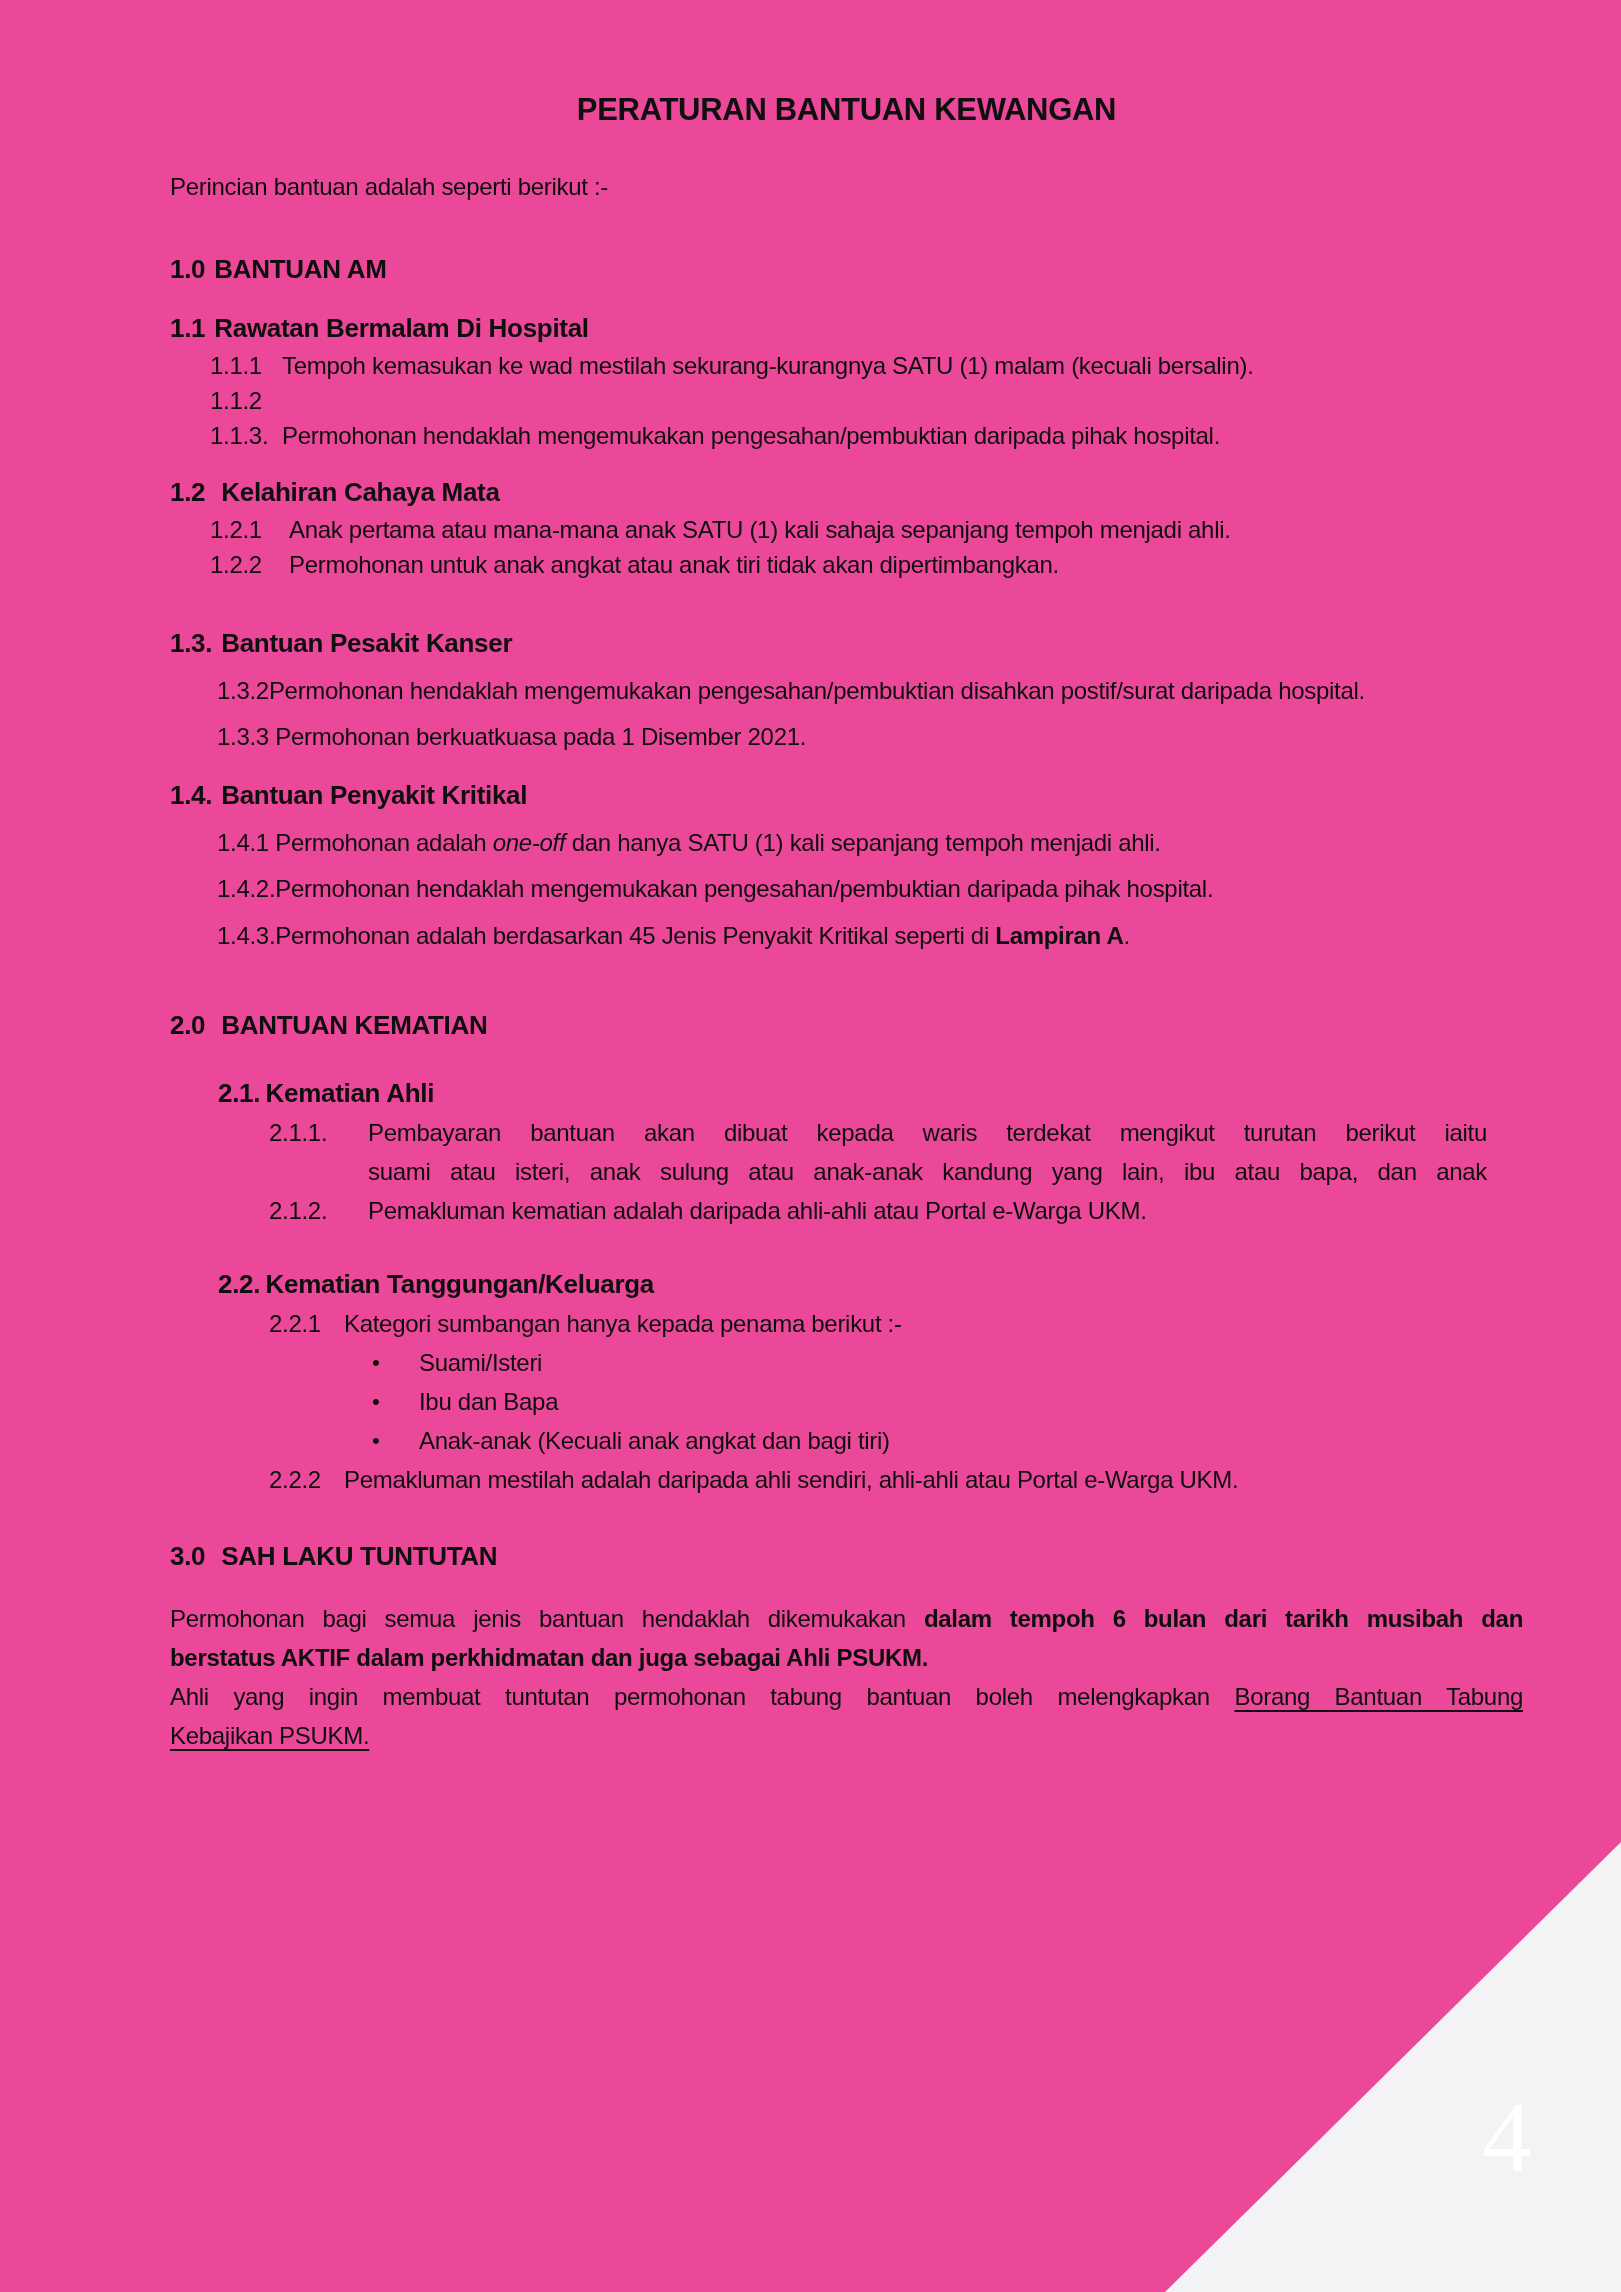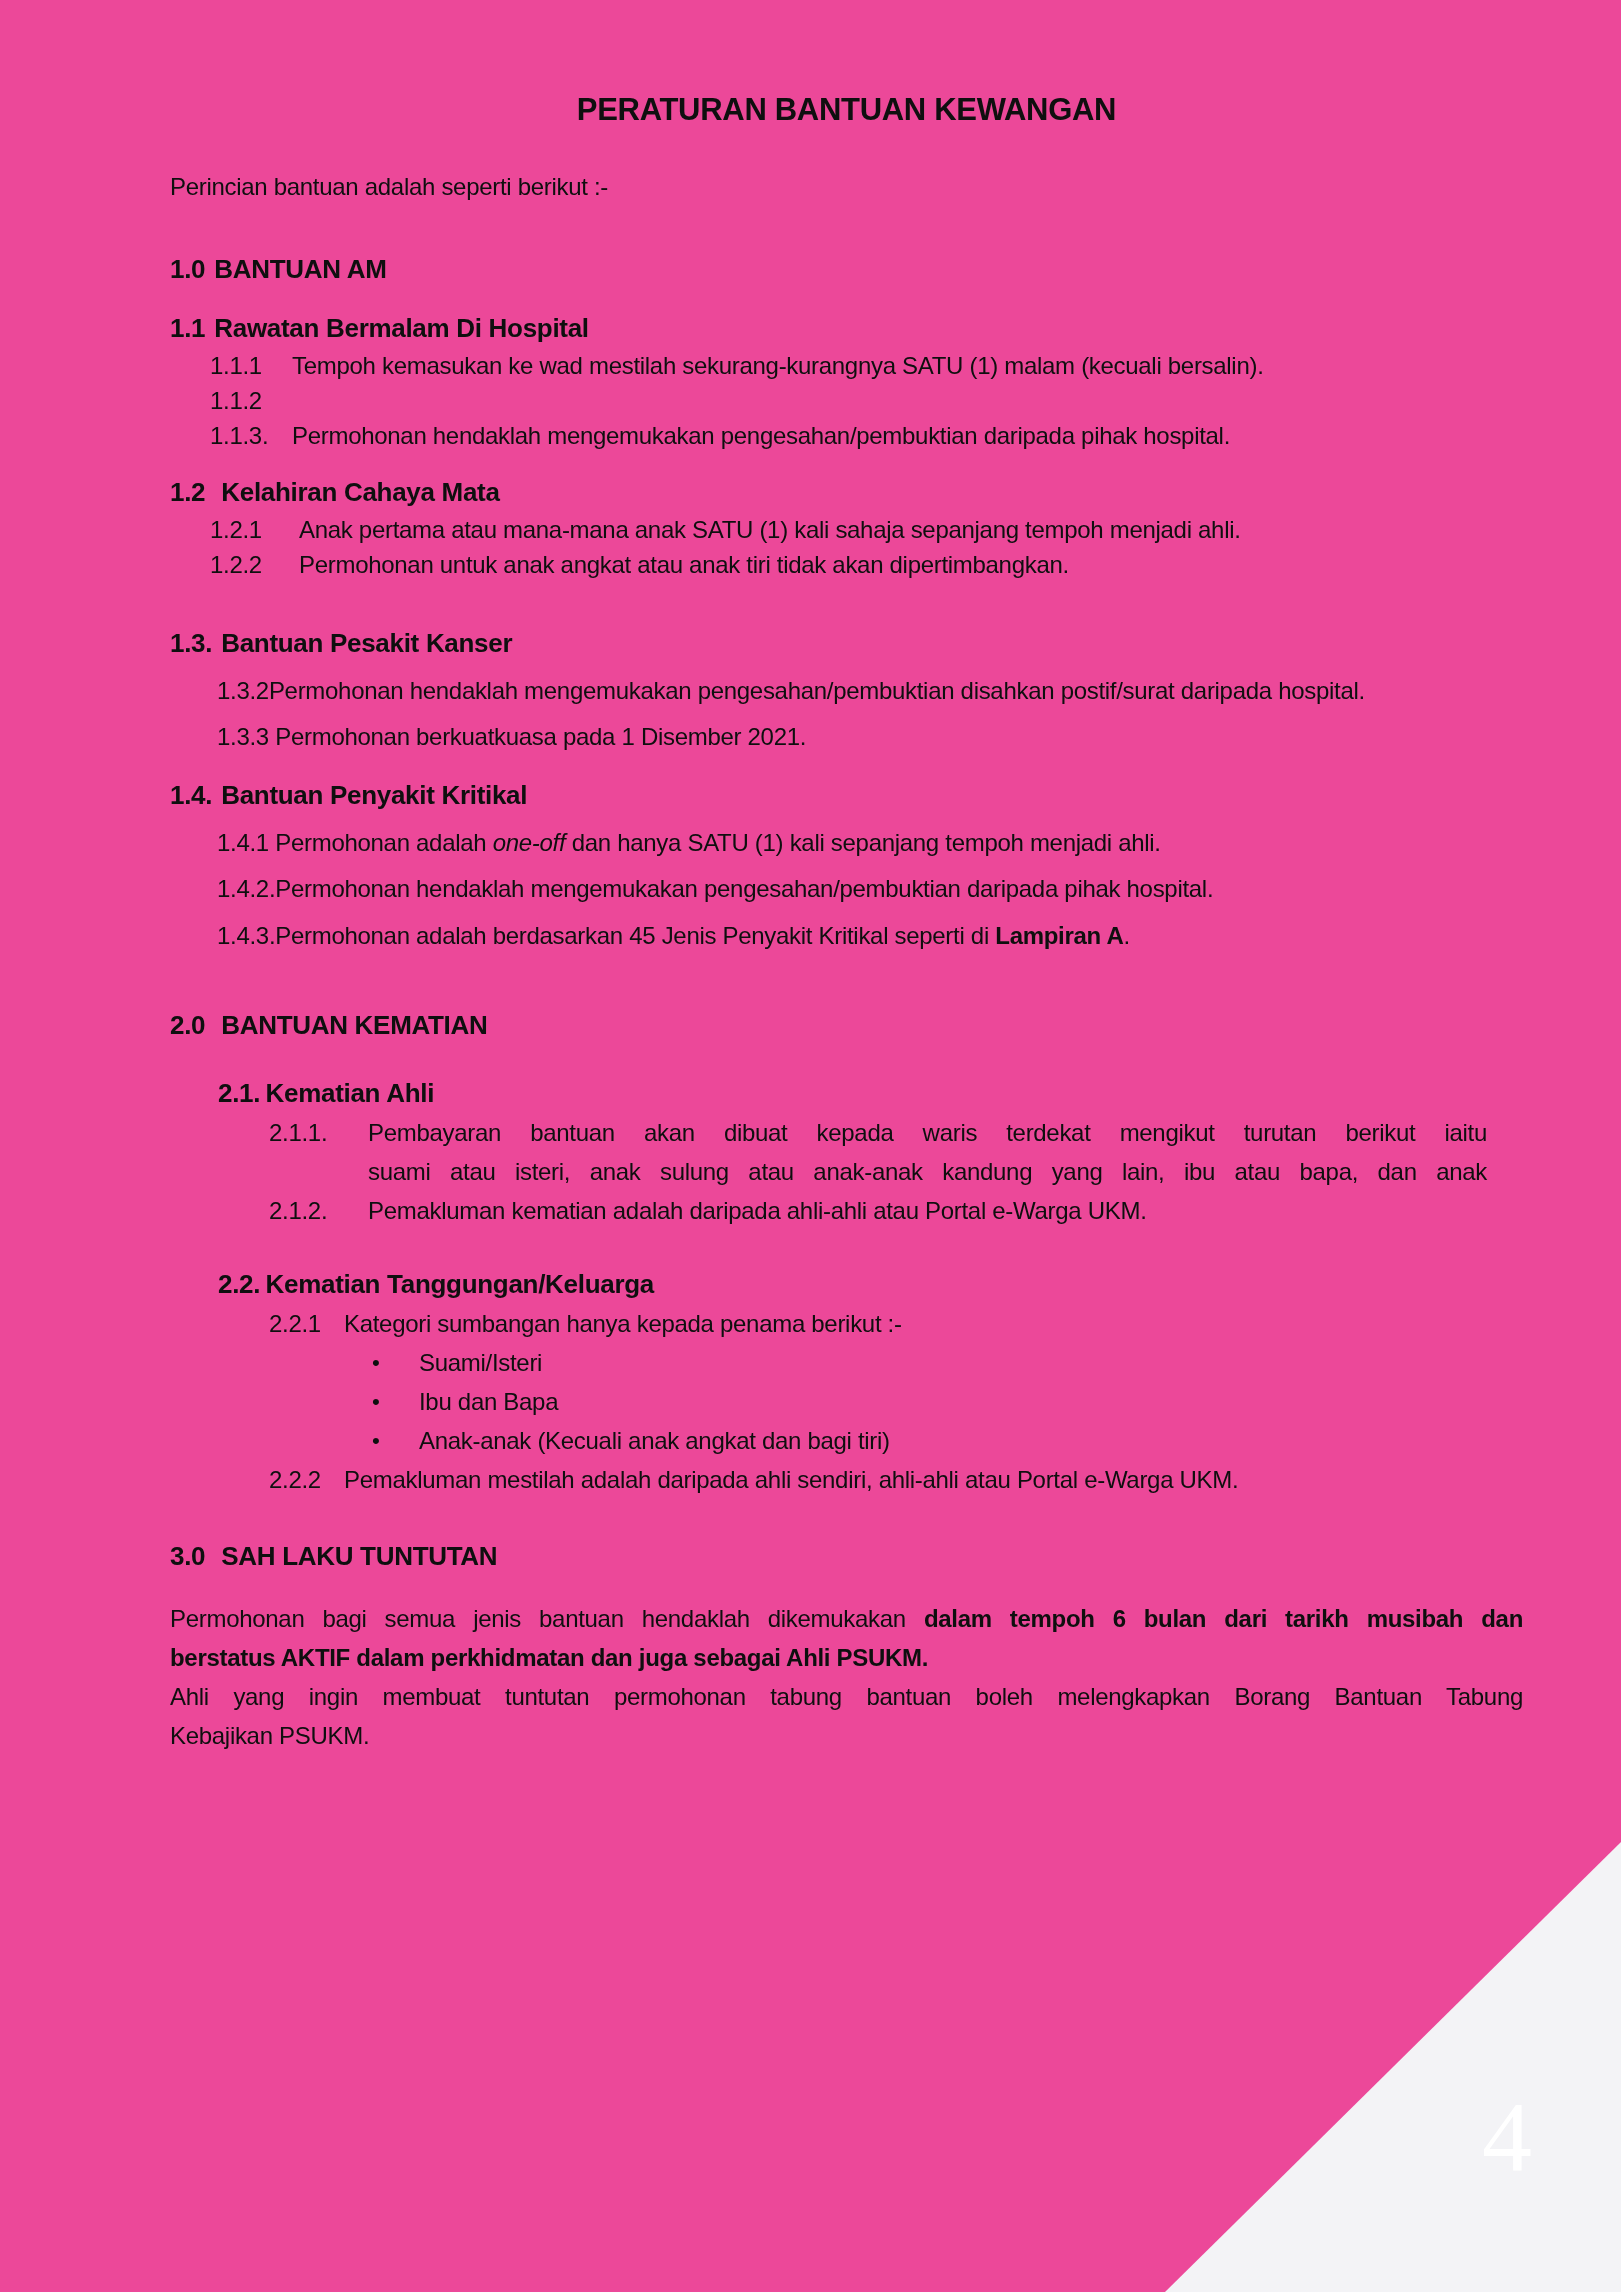--- a/index.html
+++ b/index.html
@@ -20,36 +20,36 @@
   .h-main.mt44{margin-top:39px;}
   .h-sub{font-size:26px;font-weight:700;line-height:36px;margin:23px 0 1.8px 0;}
   .h-sub.mt24{margin-top:21.5px;}
   .h-sub.mt48{margin-top:43px;}
   .h-sub.mt36{margin-top:32px;}
   .h-sub.mt40{margin-top:36px;}
   .h-sub.indent{margin-left:48px;}
   .num-g10{margin-right:9px;}
   .num-g18{margin-right:16px;}
   .num-g6{margin-right:5.4px;}
-  .item{display:flex;font-size:24px;line-height:35px;margin:0 0 0 40px;gap:10px;}
+  .item{display:flex;font-size:24px;line-height:35px;margin:0 0 0 40px;}
   .item .num{flex:0 0 72px;}
   .item.w88 .num{flex-basis:79px;}
   .inline-item{font-size:24px;line-height:35px;margin:11.6px 0 0 47px;}
   .j-item{display:flex;font-size:24px;line-height:39px;margin-left:99px;margin-right:36px;}
   .j-item .num{flex:0 0 99px;}
   .j-item.w84 .num{flex:0 0 75px;}
   .j-item .txt{flex:1;}
   .jline{text-align:justify;text-align-last:justify;}
   .jline-last{text-align:left;}
   .bullet-row{display:flex;font-size:24px;line-height:39px;margin-left:202px;}
   .bullet-row .dot{flex:0 0 47px;font-size:22.4px;}
   .para{font-size:24px;line-height:39px;margin:25px 0 0 0;}
   .para.mt0{margin-top:0;}
   .b{font-weight:700;}
-  .u{text-decoration-thickness:2.2px;text-underline-offset:5.4px;}
+  .u{text-decoration:underline;text-decoration-thickness:2.2px;text-underline-offset:5.4px;}
   em{font-style:italic;}
   .corner-triangle{
     position:absolute;right:0;bottom:0;
     width:458px;height:452px;
     background:#f3f3f6;
     clip-path:polygon(100% 0, 100% 100%, 0 100%);
   }
   .page-number{
     position:absolute;right:90px;bottom:106px;
     font-family:"Liberation Serif",serif;

